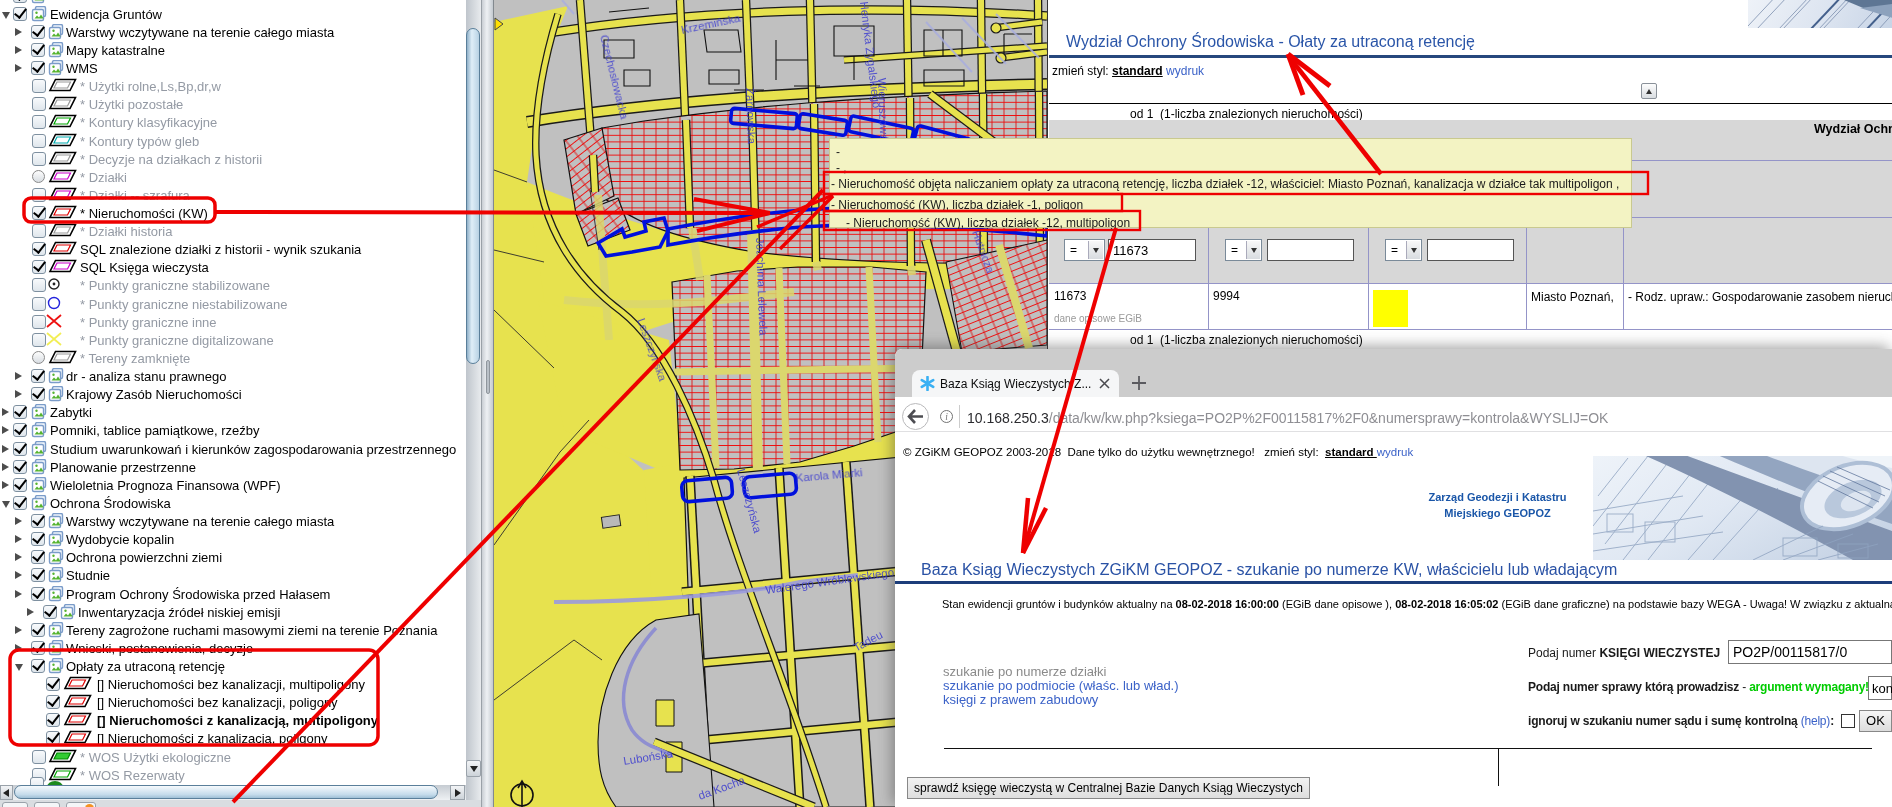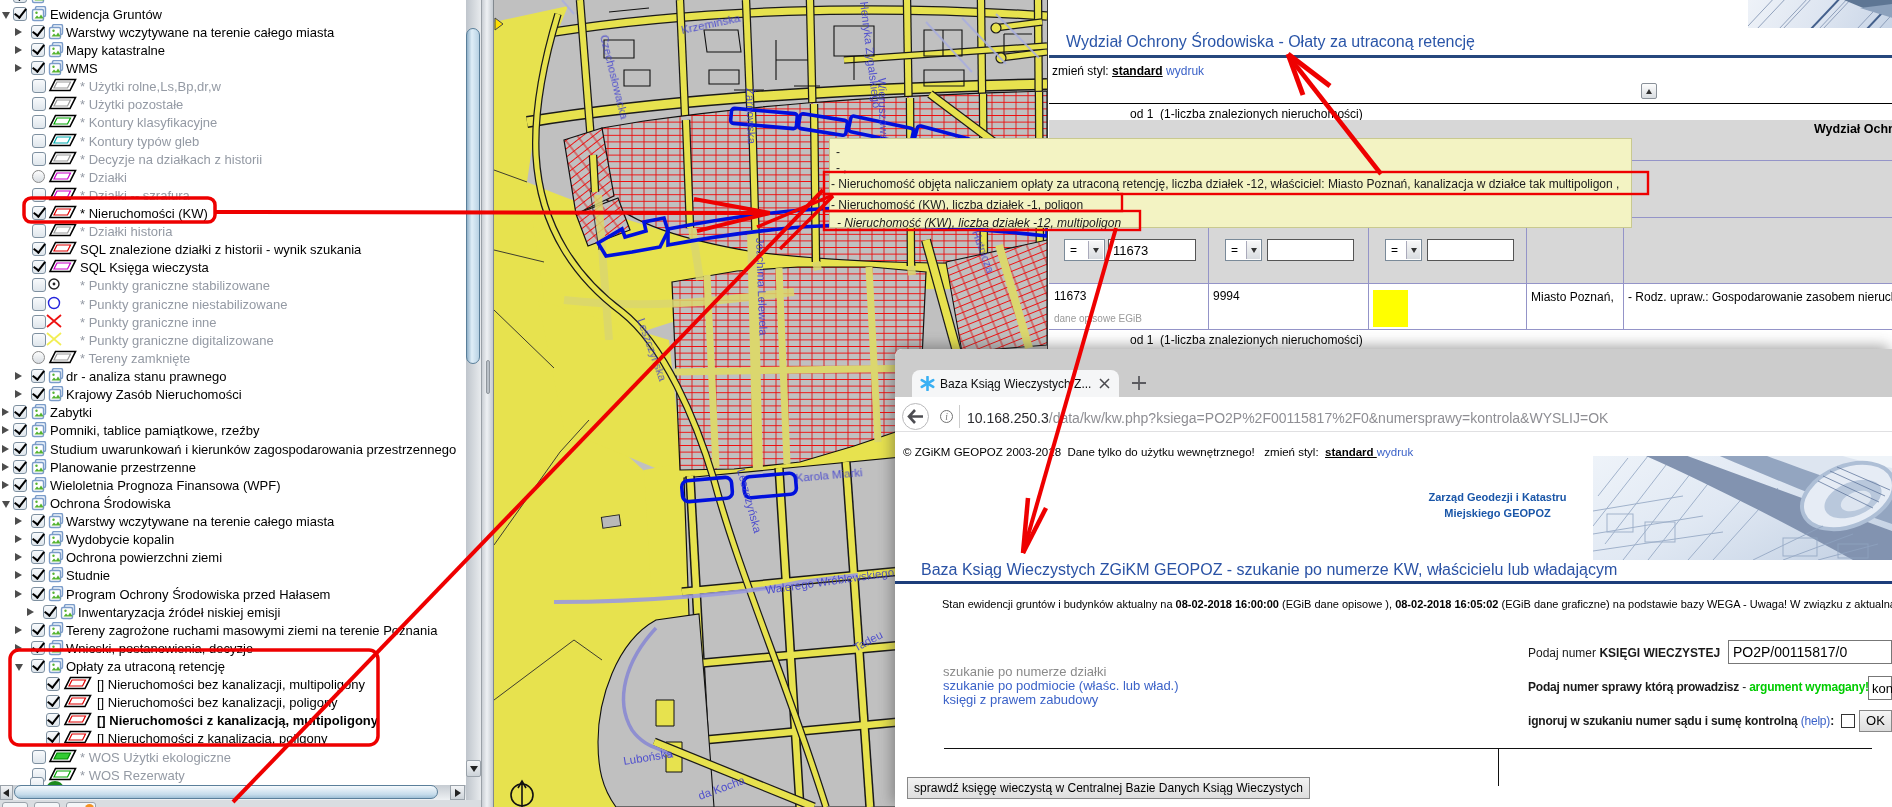--- a/index.html
+++ b/index.html
@@ -871,21 +871,21 @@
  <div class="abs" style="left:483px;top:290px;font-size:12px;color:#000;">Miasto Poznań,</div>
  <div class="abs" style="left:580px;top:290px;font-size:12px;color:#000;white-space:nowrap;">- Rodz. upraw.: Gospodarowanie zasobem nieruchomości,</div>
  <div class="abs" style="left:82px;top:333px;font-size:12px;color:#000;">od 1&nbsp;&nbsp;(1-liczba znalezionych nieruchomości)</div>
 </div>
 
 <div class="abs" style="left:829px;top:138px;width:803px;height:90px;background:#f3f3c3;border:1px solid #c9c98f;font-size:12px;color:#1a1a1a;white-space:nowrap;">
 <div class="abs" style="left:6px;top:6px;">-</div>
 <div class="abs" style="left:6px;top:22px;">- ,</div>
 <div class="abs" style="left:1px;top:38px;">- Nieruchomość objęta naliczaniem opłaty za utraconą retencję, liczba działek -12, właściciel: Miasto Poznań, kanalizacja w działce tak multipoligon ,</div>
 <div class="abs" style="left:1px;top:59px;">- Nieruchomość (KW), liczba działek -1, poligon</div>
-<div class="abs" style="left:7px;top:77px;font-style:italic;">- Nieruchomość (KW), liczba działek -12, multipoligon</div>
+<div class="abs" style="left:16px;top:77px;">- Nieruchomość (KW), liczba działek -12, multipoligon</div>
 </div>
 <div class="abs" style="left:895px;top:349px;width:997px;height:458px;background:#fff;border-radius:7px 0 0 0;box-shadow:-3px -3px 14px rgba(60,60,60,0.45);overflow:hidden;">
 
  <div class="abs" style="left:0;top:0;width:997px;height:48px;background:#cccccc;border-radius:7px 0 0 0;"></div>
  <div class="abs" style="left:17px;top:21px;width:207px;height:27px;background:#f5f6f7;border-radius:8px 8px 0 0;"></div>
  <svg class="abs" style="left:25px;top:27px;" width="15" height="15" viewBox="0 0 16 16">
   <g stroke="#3ab0f3" stroke-width="2.8" stroke-linecap="round">
    <path d="M8 1 L8 15"></path>
         <path d="M1.9 4.5 L14.1 11.5"></path>
         <path d="M14.1 4.5 L1.9 11.5"></path>

